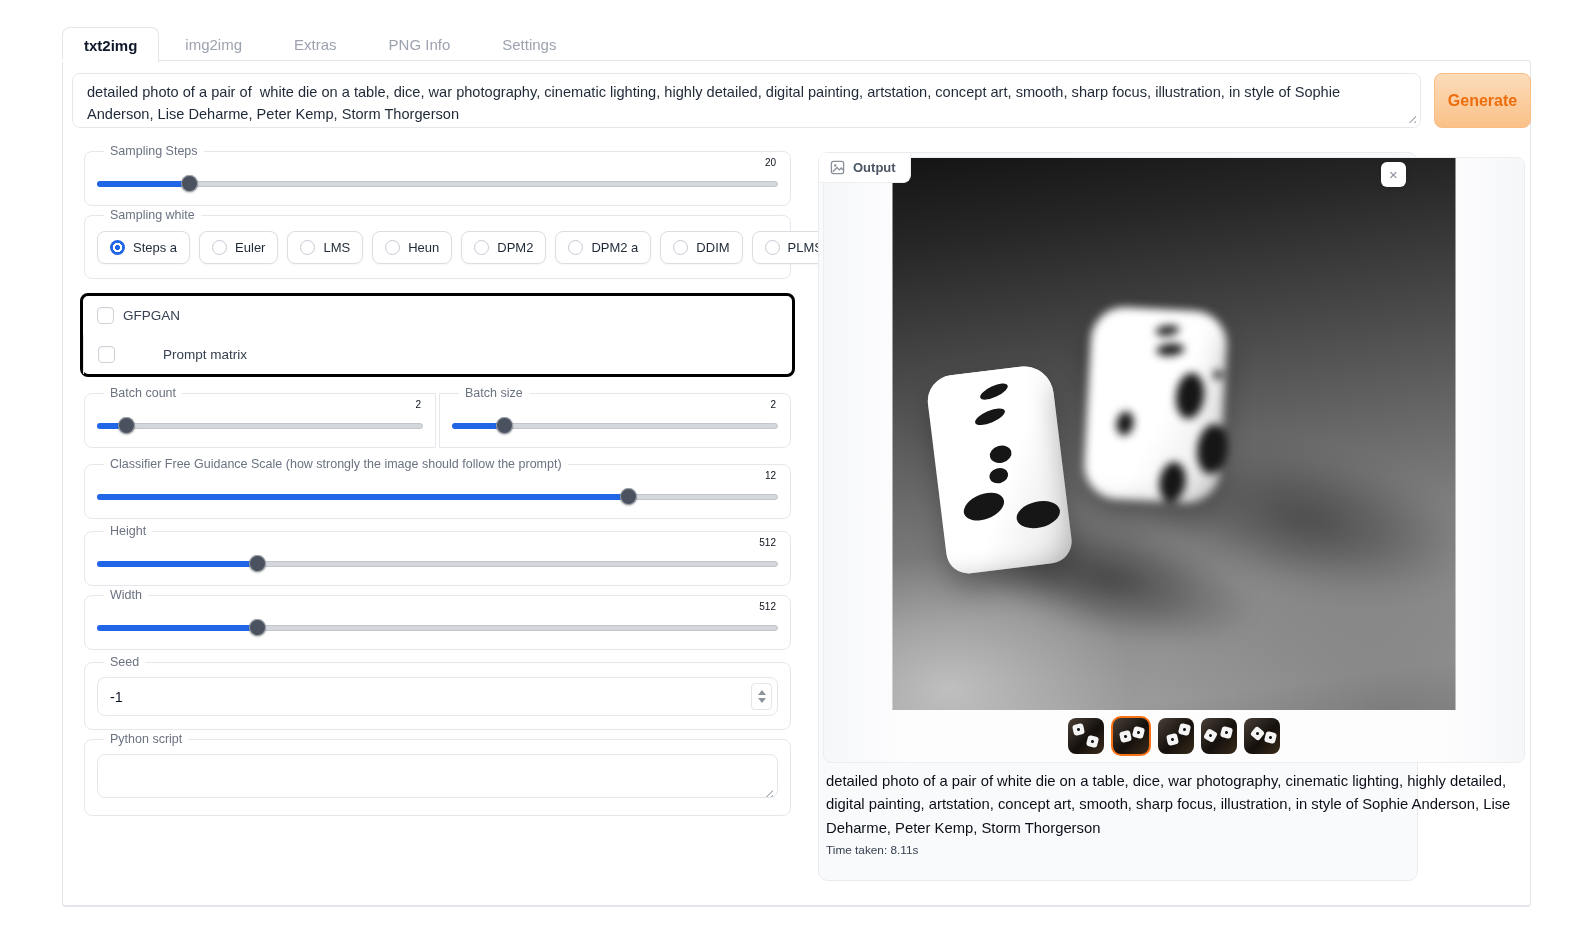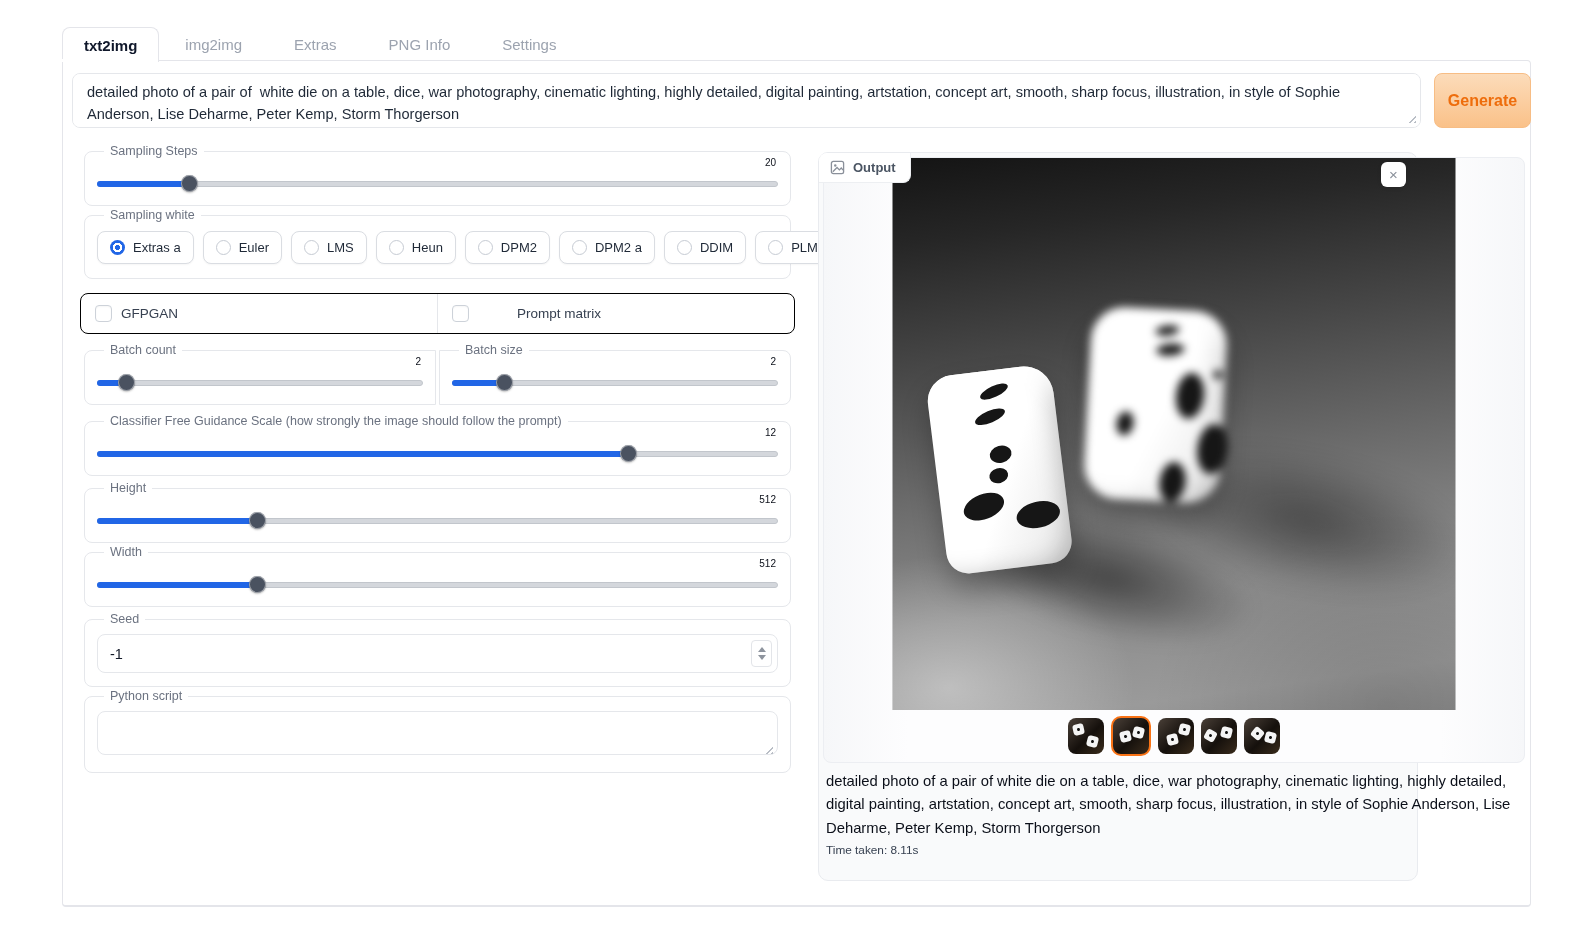--- a/index.html
+++ b/index.html
@@ -62,21 +62,21 @@
   .radio-pill {
     display:flex; align-items:center; gap:8px; height:33px; padding:0 12px;
     border:1px solid #dadde2; border-radius:8px; background:#fff; font-size:13px; color:#1f2937;
     box-shadow:0 1px 2px rgba(0,0,0,.04); cursor:pointer; white-space:nowrap;
   }
   .radio-circle { width:15px; height:15px; border-radius:50%; border:1px solid #c6cbd3; background:#fff; flex:none; }
   .radio-pill.selected .radio-circle {
     border:none; background:radial-gradient(circle at center,#2166e6 0 2.5px,#fff 2.5px 4.5px,#2166e6 4.5px);
   }
 
-  .check-panel { display:flex; border:1px solid #000000; border-radius:8px; background:#fff; }
+  .check-panel { display:flex; border:3px solid #000000; border-radius:8px; background:#fff;flex-direction:column; }
   .check-half { flex:1; display:flex; align-items:center; gap:9px; padding:11px 14px; cursor:pointer; }
   .check-half + .check-half { border-left:1px solid #e5e7eb;gap:48px; }
   .checkbox { width:17px; height:17px; border:1px solid #cdd2d9; border-radius:4px; background:#fff; box-shadow:inset 0 1px 2px rgba(0,0,0,.04); flex:none; }
   .check-label { font-size:13.5px; color:#374151; }
 
   .pair-row { display:flex; }
   .pair-row fieldset { flex:1; }
   .pair-row fieldset:first-child { border-radius:8px 0 0 8px; }
   .pair-row fieldset:last-child { border-radius:0 8px 8px 0; margin-left:-1px; }
 
@@ -194,21 +194,21 @@
           <div class="track"></div>
           <div class="fill"></div>
           <div class="thumb"></div>
         </div>
       </fieldset>
       <fieldset>
         <legend>Sampling white</legend>
         <div class="radio-row">
           <div class="radio-pill selected">
               <span class="radio-circle"></span>
-              <span>Extras a</span>
+              <span>Steps a</span>
             </div>
           <div class="radio-pill">
               <span class="radio-circle"></span>
               <span>Euler</span>
             </div>
           <div class="radio-pill">
               <span class="radio-circle"></span>
               <span>LMS</span>
             </div>
           <div class="radio-pill">

